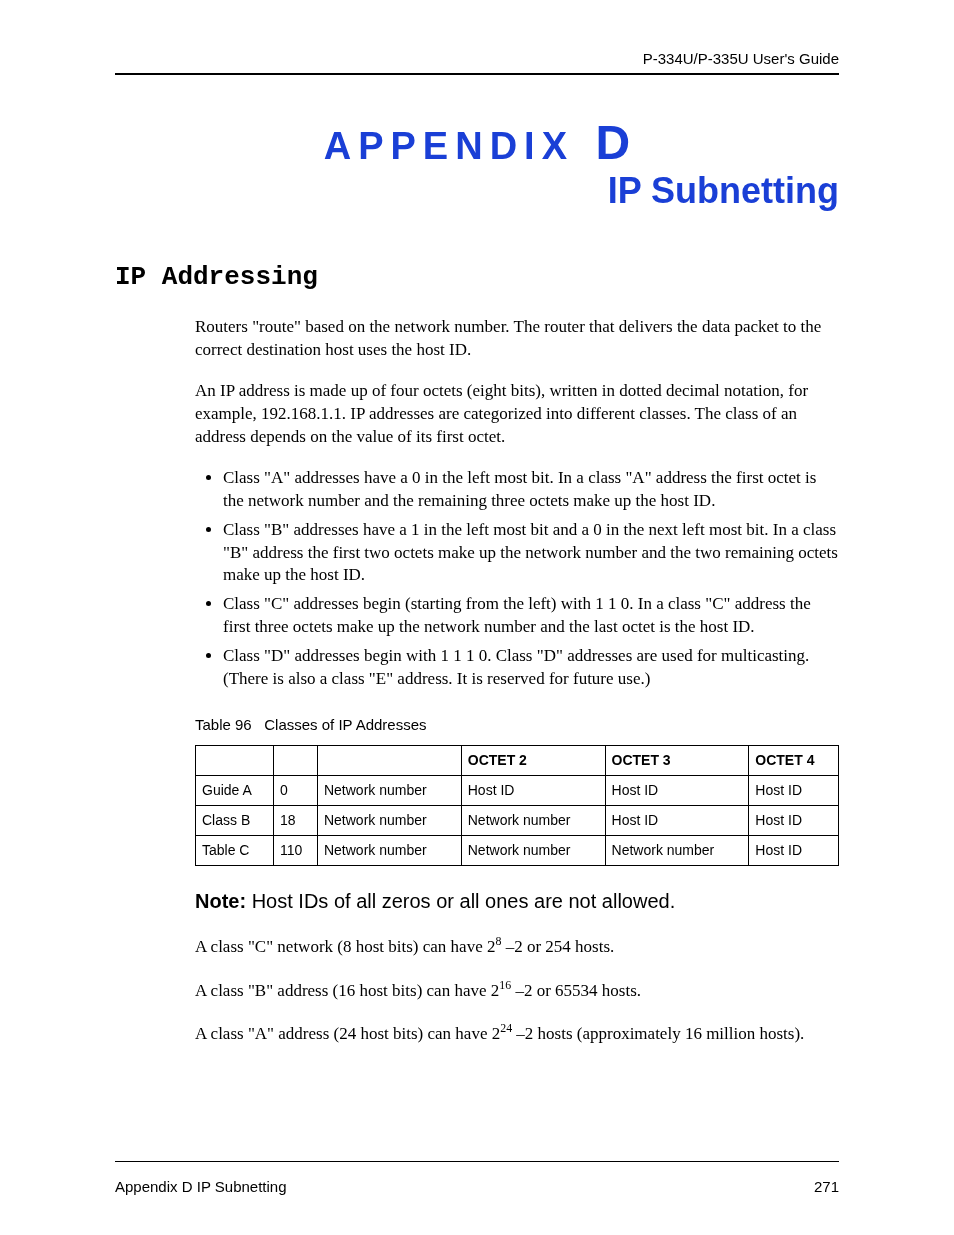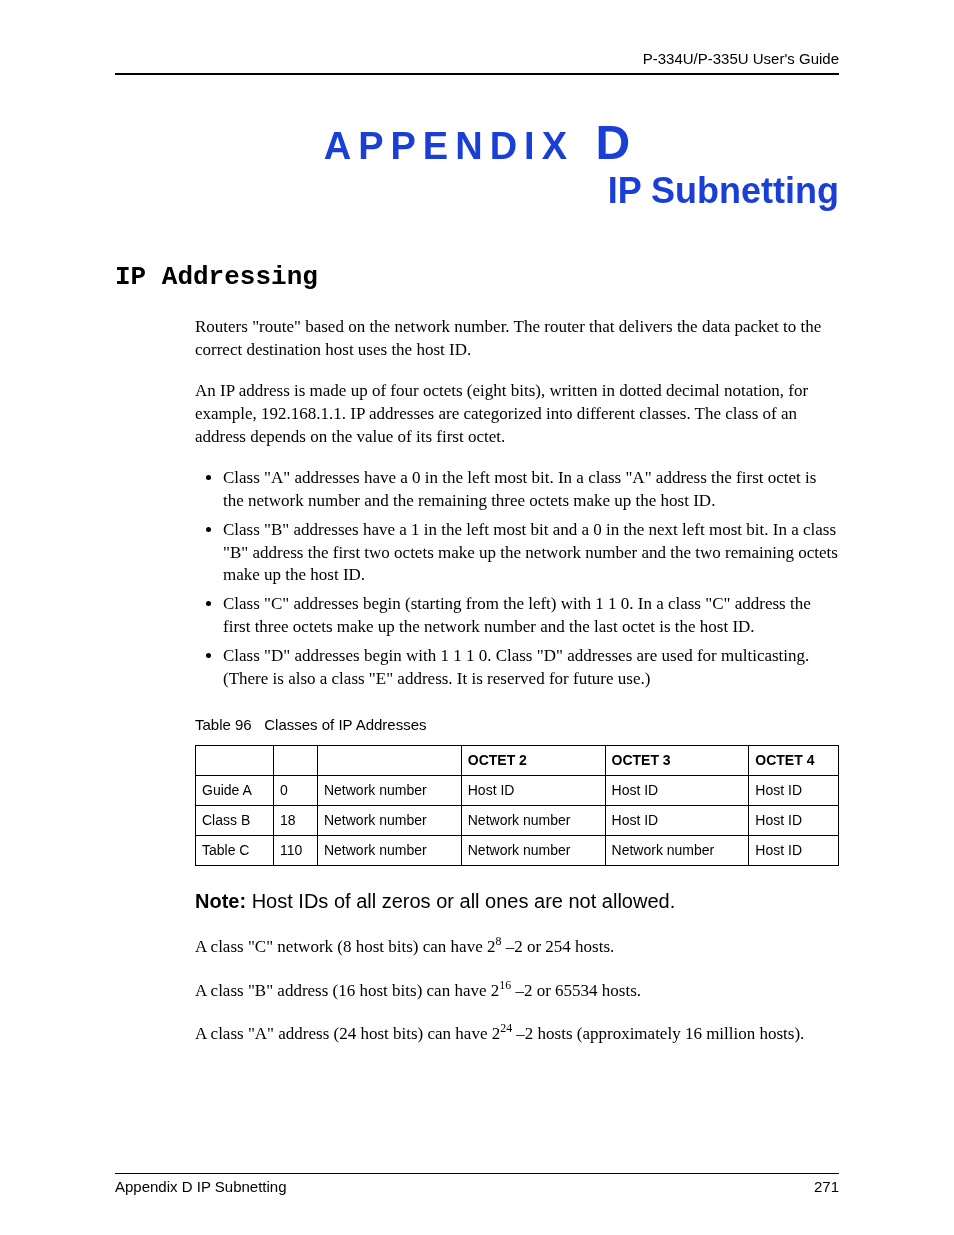--- a/index.html
+++ b/index.html
@@ -97,21 +97,21 @@
   }
   .sup { vertical-align: super; font-size: 0.7em; }
   .footer {
     position: absolute;
     left: 115px;
     right: 115px;
     bottom: 40px;
     font-family: Arial, Helvetica, sans-serif;
     font-size: 15px;
     border-top: 1px solid #000;
-    padding-top: 4px;
+    padding-top: 16px;
   }
   .footer-row {
     display: flex;
     justify-content: space-between;
   }
 </style>
 </head>
 <body>
 
 <div class="page">

